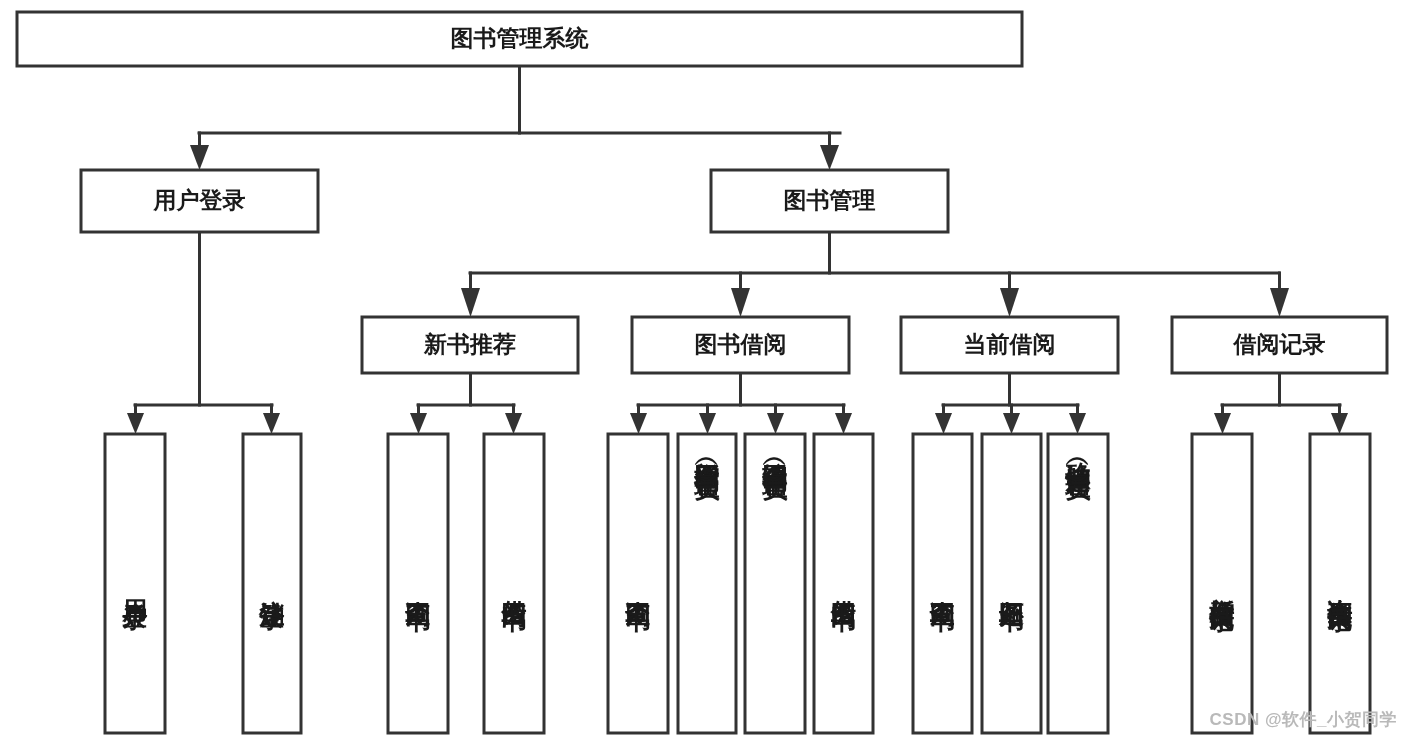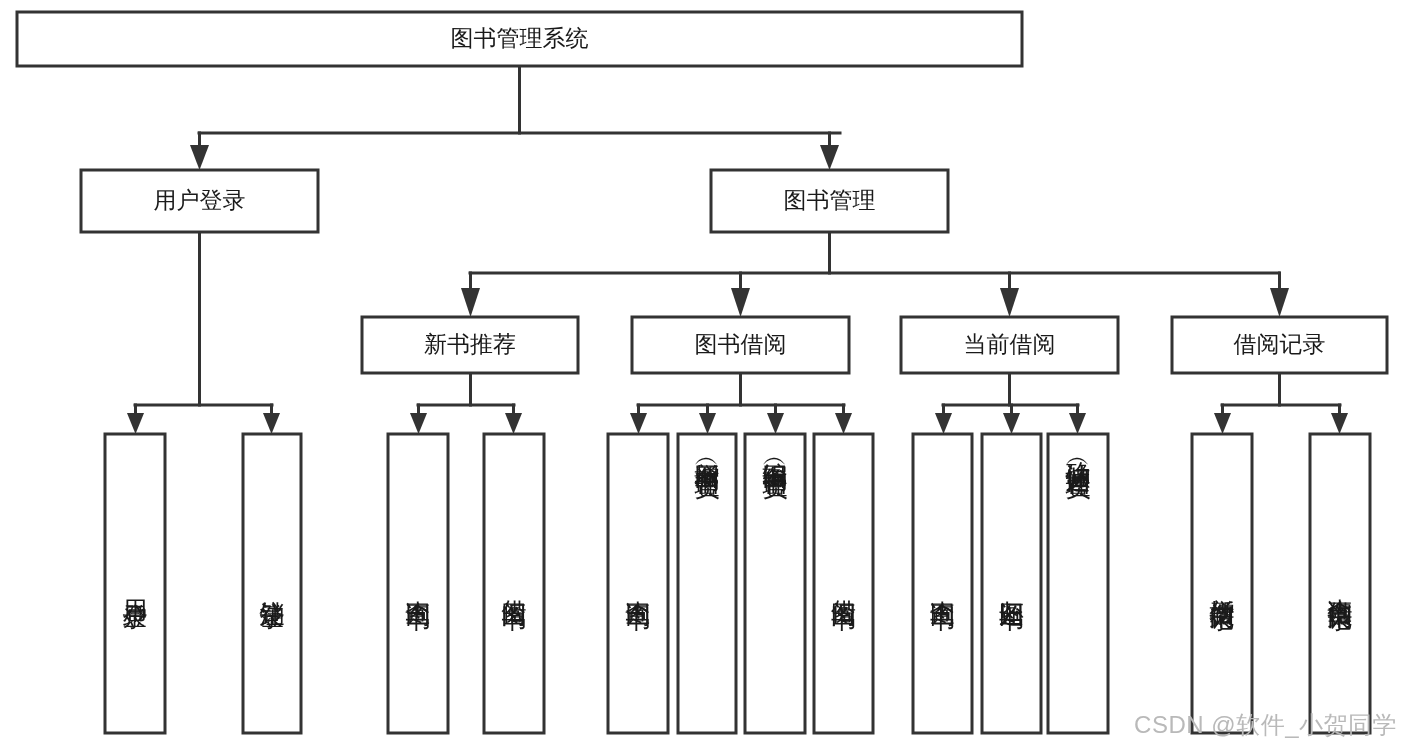--- a/index.html
+++ b/index.html
@@ -11,20 +11,21 @@
     width: 1405px;
     height: 747px;
     font-family: "Liberation Sans", "DejaVu Sans", sans-serif;
     overflow: hidden;
   }
   #diagram-root {
     position: relative;
     width: 1405px;
     height: 747px;
     background: #ffffff;
+    font-weight: bold;
   }
   svg.flow {
     position: absolute;
     top: 0;
     left: 0;
     width: 1405px;
     height: 747px;
   }
   .node-box {
     fill: #ffffff;
@@ -59,23 +60,23 @@
     font-size: 25px;
     line-height: 1.08;
     color: #1a1a1a;
     letter-spacing: 2px;
     white-space: nowrap;
     pointer-events: none;
   }
   .watermark {
     position: absolute;
     right: 8px;
-    bottom: 6px;
-    font-family: "Liberation Sans", "DejaVu Sans", sans-serif;
-    font-size: 24px;
+    bottom: 16px;
+    font-family: "Liberation Sans", "DejaVu Sans", sans-serif;
+    font-size: 17px;
     color: #b9b9b9;
     letter-spacing: 0.5px;
     white-space: nowrap;
   }
 </style>
 </head>
 <body>
 
 <div id="diagram-root">
 

